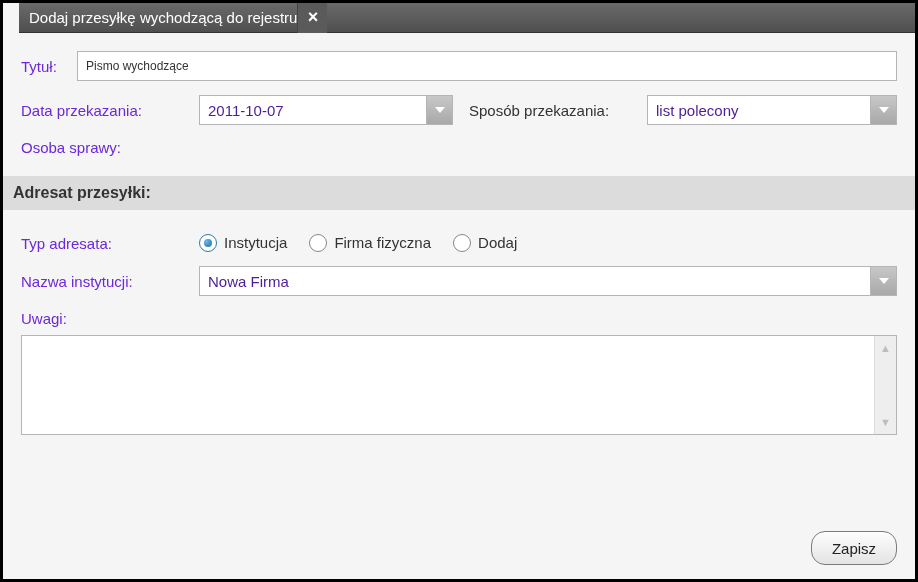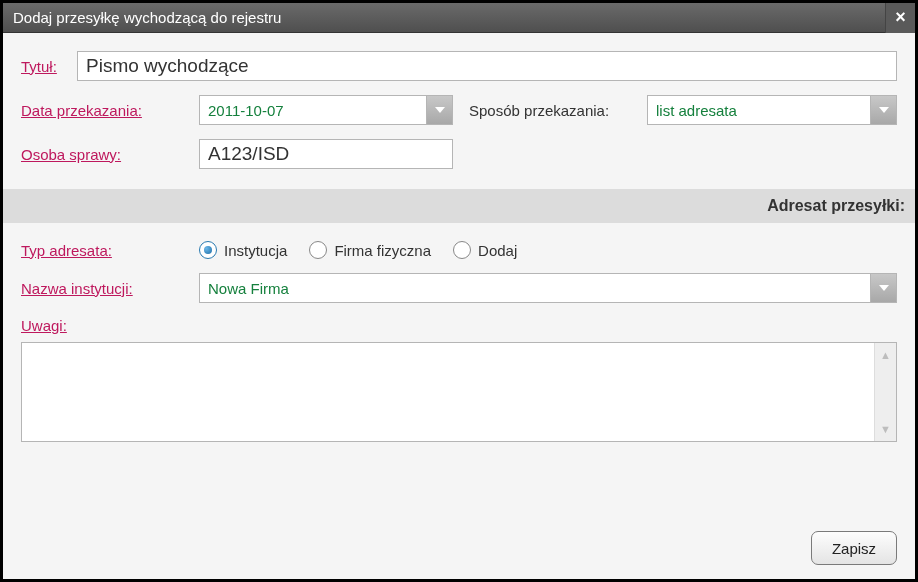--- a/index.html
+++ b/index.html
@@ -19,24 +19,25 @@
   background: #f5f5f5;
   display: flex;
   flex-direction: column;
 }
 .titlebar {
   height: 30px;
   background: linear-gradient(to bottom, #6a6a6a, #4f4f4f);
   color: #fff;
   display: flex;
   align-items: center;
-  justify-content: space-between;
+  justify-content: flex-start;
   padding-left: 10px;
   font-size: 15px;
   border-bottom: 1px solid #333;
+  margin-left: 16px;
 }
 .titlebar .close {
   width: 30px;
   height: 30px;
   background: #5a5a5a;
   color: #fff;
   display: flex;
   align-items: center;
   justify-content: center;
   font-size: 18px;
@@ -51,49 +52,48 @@
   flex-direction: column;
   overflow: hidden;
 }
 .row {
   display: flex;
   align-items: center;
   margin-bottom: 14px;
 }
 .label {
   width: 178px;
-  color: #be185d;
-  font-size: 15px;
-  text-decoration: underline;
+  color: #6d28d9;
+  font-size: 15px;
 }
 .label.tight { width: 56px; }
 .input-text {
   flex: 1;
   height: 30px;
   border: 1px solid #b5b5b5;
   background: #fff;
   padding: 4px 8px;
-  font-size: 19px;
+  font-size: 12px;
   font-family: inherit;
   color: #333;
 }
 .combo {
   display: flex;
   align-items: stretch;
   height: 30px;
   border: 1px solid #b5b5b5;
   background: #fff;
   font-size: 15px;
 }
 .combo .combo-text {
   flex: 1;
   padding: 0 8px;
   display: flex;
   align-items: center;
-  color: #15803d;
+  color: #4c1d95;
 }
 .combo .combo-btn {
   width: 26px;
   background: linear-gradient(to bottom, #c8c8c8, #a8a8a8);
   border-left: 1px solid #b5b5b5;
   display: flex;
   align-items: center;
   justify-content: center;
   cursor: pointer;
 }
@@ -102,31 +102,29 @@
 .row-date .spacer { width: 16px; }
 .row-date .label2 { width: 178px; }
 .row-date .combo.method { flex: 1; }
 .row-znak .input-text { width: 254px; flex: none; }
 
 .section-header {
   background: #dcdcdc;
   font-weight: bold;
   font-size: 16px;
   padding: 8px 10px;
-  margin: 6px -18px 18px -18px;
-  text-align: right;
+  margin: 6px -18px 24px -18px;
 }
 .radios {
   display: flex;
   align-items: center;
   gap: 22px;
 }
 .radio {
   display: flex;
-  align-items: center;
   gap: 7px;
   cursor: pointer;
 }
 .radio .circ {
   width: 18px;
   height: 18px;
   border: 1px solid #888;
   border-radius: 50%;
   background: #fff;
   display: flex;
@@ -180,21 +178,21 @@
   display: flex;
   justify-content: flex-end;
   gap: 12px;
   padding-top: 16px;
 }
 .btn {
   min-width: 86px;
   height: 34px;
   border: 1px solid #7a7a7a;
   background: linear-gradient(to bottom, #fdfdfd, #e4e4e4);
-  border-radius: 7px;
+  border-radius: 14px;
   font-size: 15px;
   font-family: inherit;
   color: #222;
   cursor: pointer;
   padding: 0 14px;
 }
 </style>
 </head>
 <body>
 
@@ -219,32 +217,31 @@
         <div class="combo-text">2011-10-07</div>
         <div class="combo-btn">
           <svg width="10" height="6">
               <polygon points="0,0 10,0 5,6" fill="#fff"></polygon>
             </svg>
         </div>
       </div>
       <div class="spacer"></div>
       <div class="label2">Sposób przekazania:</div>
       <div class="combo method">
-        <div class="combo-text">list adresata</div>
+        <div class="combo-text">list polecony</div>
         <div class="combo-btn">
           <svg width="10" height="6">
               <polygon points="0,0 10,0 5,6" fill="#fff"></polygon>
             </svg>
         </div>
       </div>
     </div>
 
     <div class="row row-znak">
       <div class="label">Osoba sprawy:</div>
-      <input class="input-text" type="text" value="A123/ISD" style="">
     </div>
 
     <div class="section-header">Adresat przesyłki:</div>
 
     <div class="row">
       <div class="label">Typ adresata:</div>
       <div class="radios">
         <div class="radio selected">
           <span class="circ"></span>
           <span>Instytucja</span>

